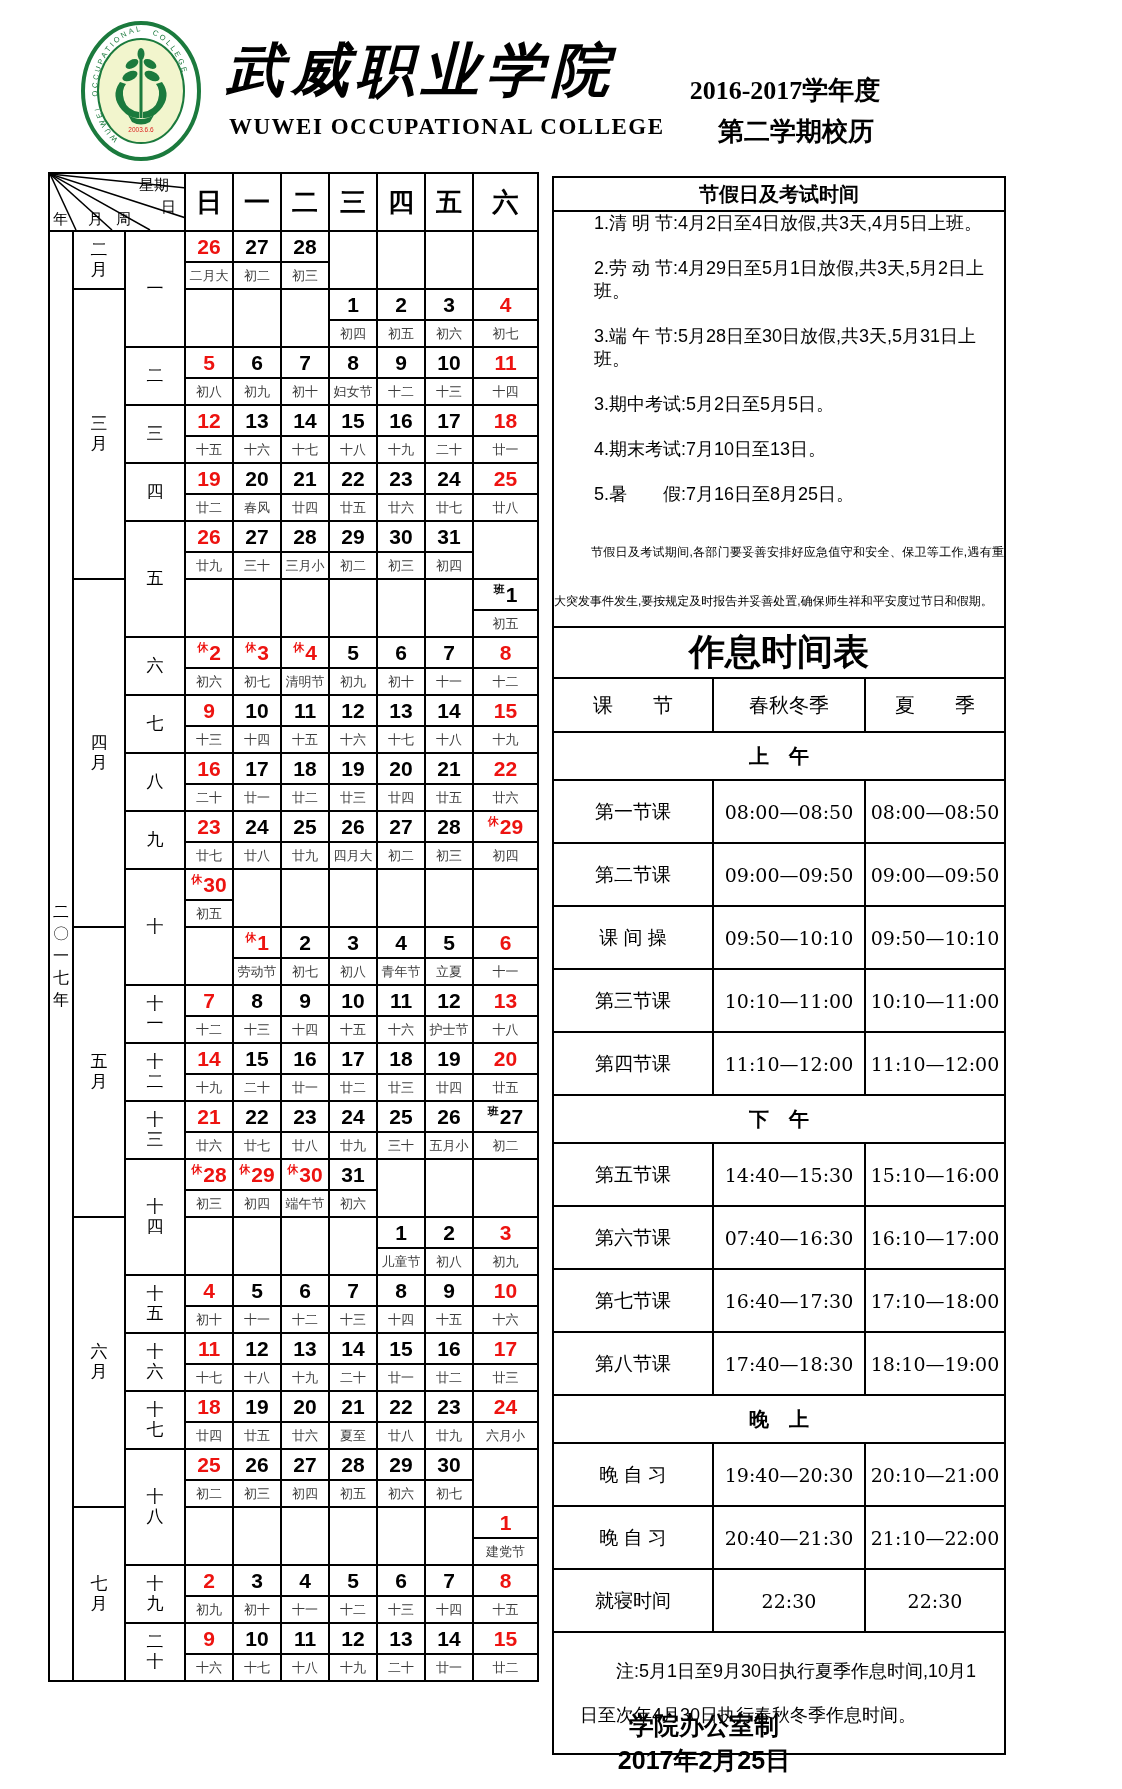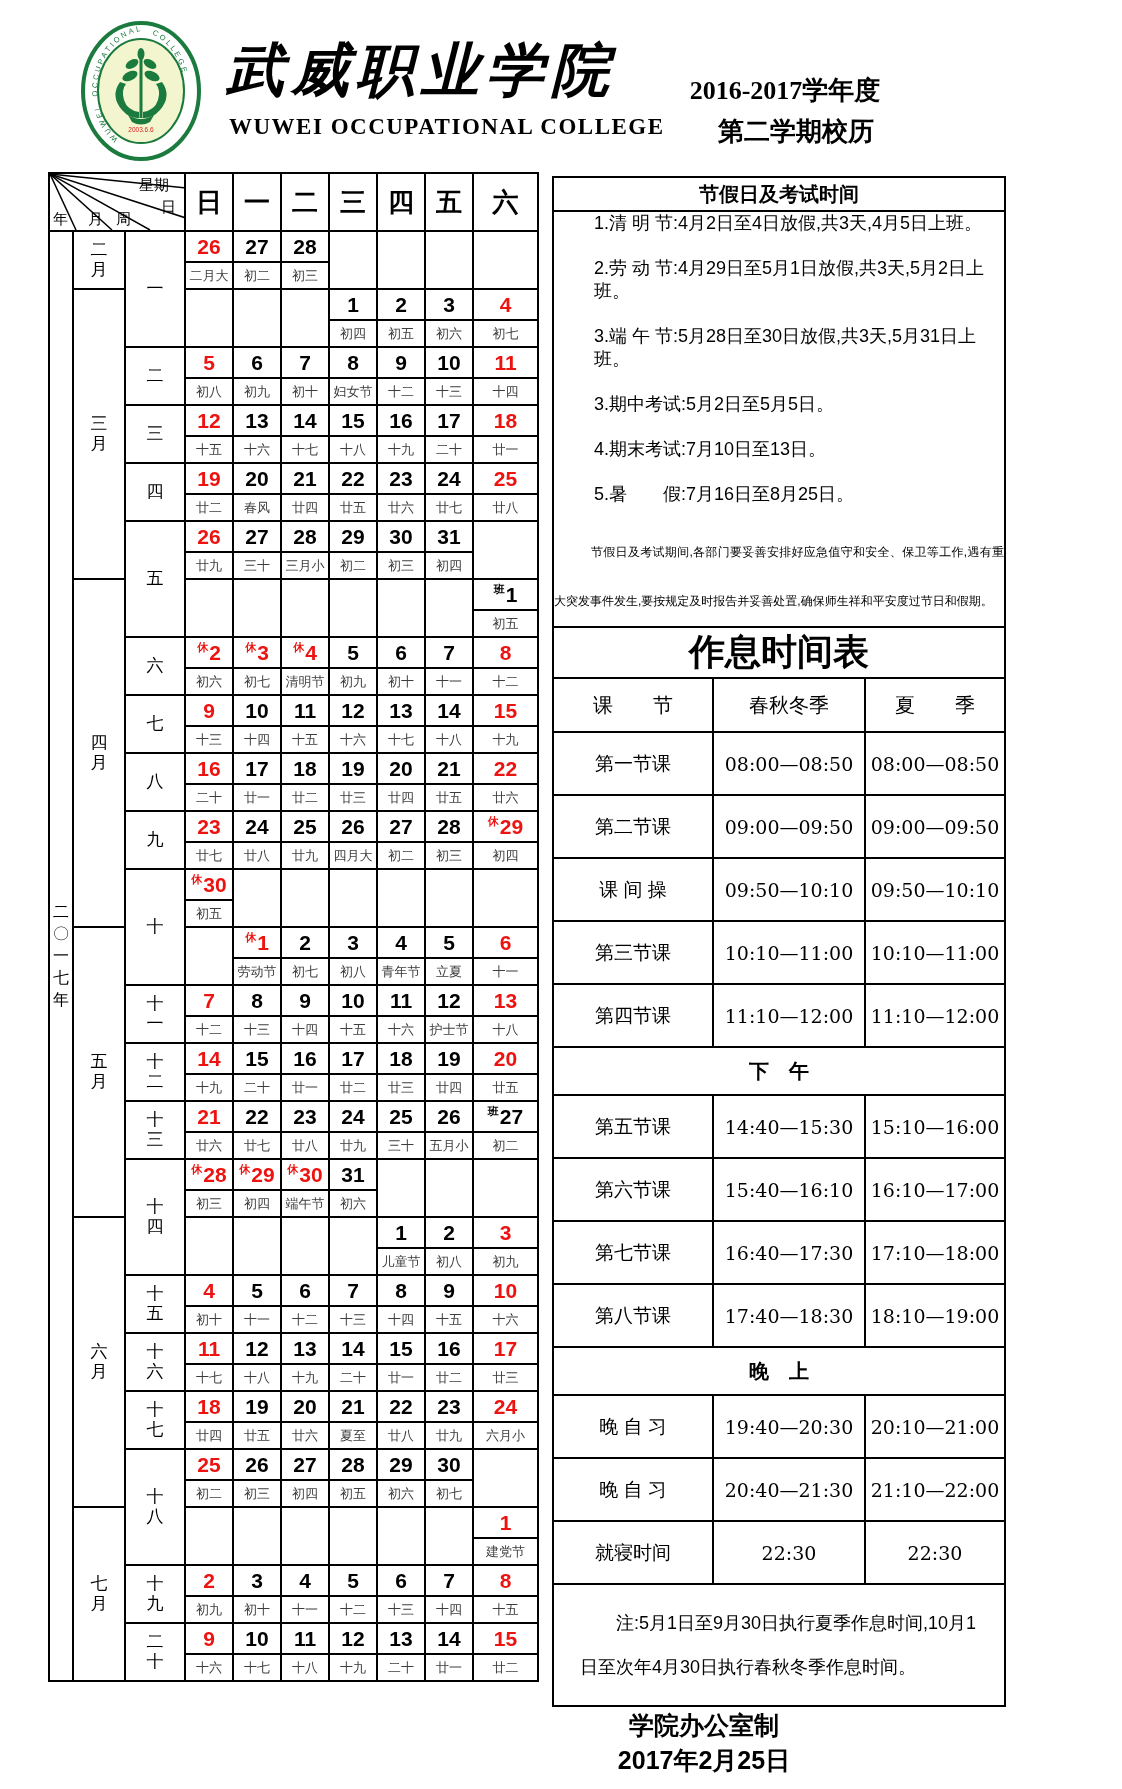--- a/index.html
+++ b/index.html
@@ -681,20 +681,23 @@
     <tr>
         <td colspan="3" class="s-title">作息时间表</td>
       </tr>
     <tr class="s-head">
       <td>课　　节</td>
       <td>春秋冬季</td>
       <td>夏　　季</td>
     </tr>
   </tbody>
   <tbody id="sched-body">
+      <tr class="s-sec">
+        <td colspan="3">上　午</td>
+      </tr>
       <tr class="s-row">
         <td>第一节课</td>
         <td class="s-time">08:00—08:50</td>
         <td class="s-time">08:00—08:50</td>
       </tr>
       <tr class="s-row">
         <td>第二节课</td>
         <td class="s-time">09:00—09:50</td>
         <td class="s-time">09:00—09:50</td>
       </tr>
@@ -716,21 +719,21 @@
       <tr class="s-sec">
         <td colspan="3">下　午</td>
       </tr>
       <tr class="s-row">
         <td>第五节课</td>
         <td class="s-time">14:40—15:30</td>
         <td class="s-time">15:10—16:00</td>
       </tr>
       <tr class="s-row">
         <td>第六节课</td>
-        <td class="s-time">15:40—16:10</td>
+        <td class="s-time">07:40—16:30</td>
         <td class="s-time">16:10—17:00</td>
       </tr>
       <tr class="s-row">
         <td>第七节课</td>
         <td class="s-time">16:40—17:30</td>
         <td class="s-time">17:10—18:00</td>
       </tr>
       <tr class="s-row">
         <td>第八节课</td>
         <td class="s-time">17:40—18:30</td>

